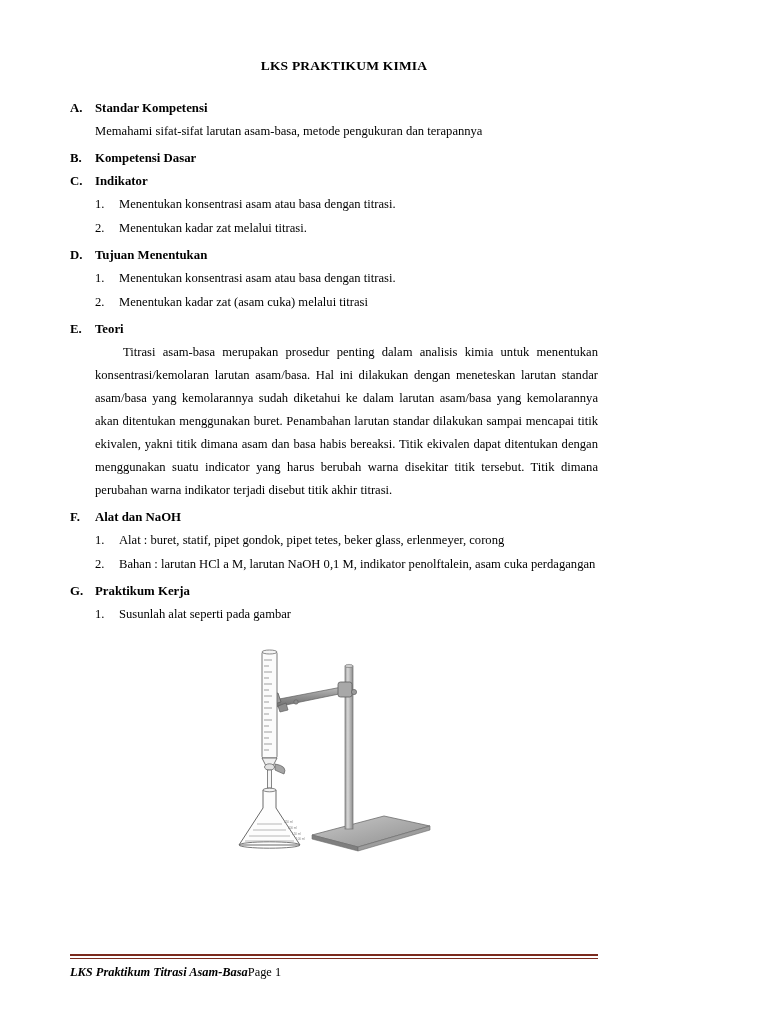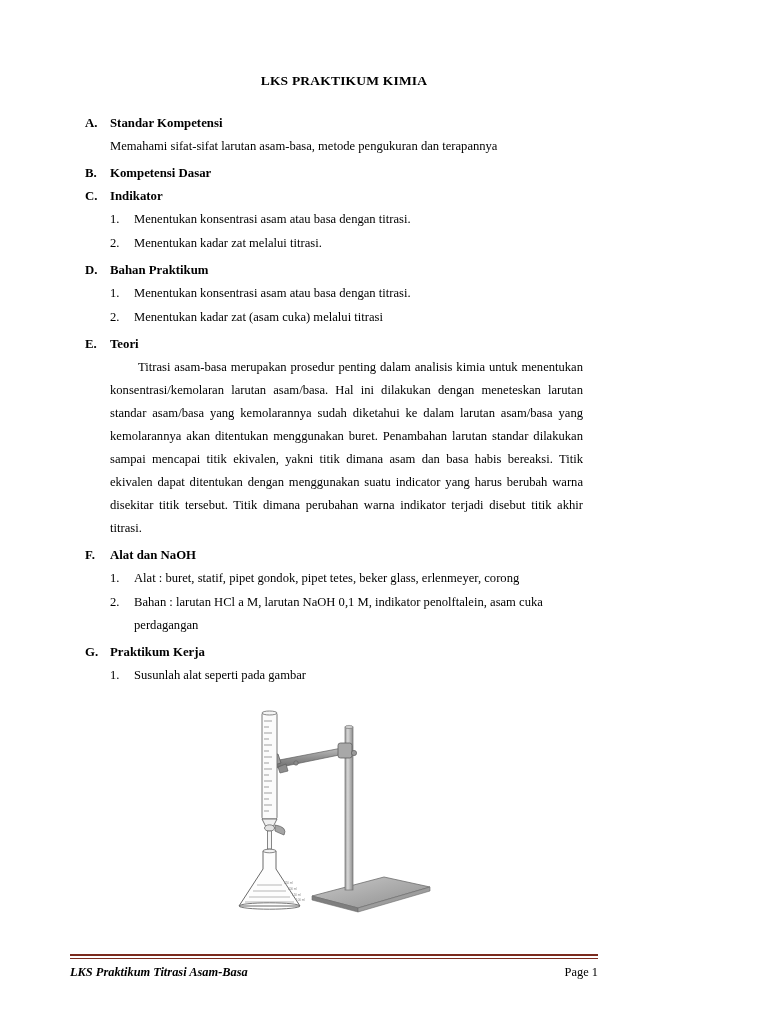--- a/index.html
+++ b/index.html
@@ -13,21 +13,21 @@
     font-family: "Liberation Serif", "DejaVu Serif", serif;
     color: #000000;
     position: relative;
     overflow: hidden;
   }
   .page {
     position: relative;
     width: 668px;
     height: 1024px;
     box-sizing: border-box;
-    padding: 15px;
+    padding: 0;
   }
   .doc-title {
     text-align: center;
     font-weight: bold;
     font-size: 13.5px;
     letter-spacing: 0.2px;
     margin: 0;
     padding-top: 58px;
     padding-left: 20px;
   }
@@ -105,21 +105,21 @@
     background: #ffffff;
     width: 100%;
   }
   .footer-rule-bottom {
     height: 1.1px;
     background: #7B2A1E;
     width: 100%;
   }
   .footer-row {
     display: flex;
-    justify-content: space-between;
+    justify-content: flex-start;
     align-items: baseline;
     margin-top: 6px;
     font-size: 12.4px;
   }
   .footer-left {
     font-style: italic;
     font-weight: bold;
   }
   .footer-right {
     font-style: normal;
@@ -163,21 +163,21 @@
         <li>
           <span class="num">2.</span>
           <span class="txt">Menentukan kadar zat melalui titrasi.</span>
         </li>
       </ul>
     </div>
 
     <div class="section">
       <div class="sec-head">
         <span class="sec-letter">D.</span>
-        <span class="sec-title">Bahan Praktikum</span>
+        <span class="sec-title">Tujuan Menentukan</span>
       </div>
       <ul class="olist">
         <li>
           <span class="num">1.</span>
           <span class="txt">Menentukan konsentrasi asam atau basa dengan titrasi.</span>
         </li>
         <li>
           <span class="num">2.</span>
           <span class="txt">Menentukan kadar zat (asam cuka) melalui titrasi</span>
         </li>

